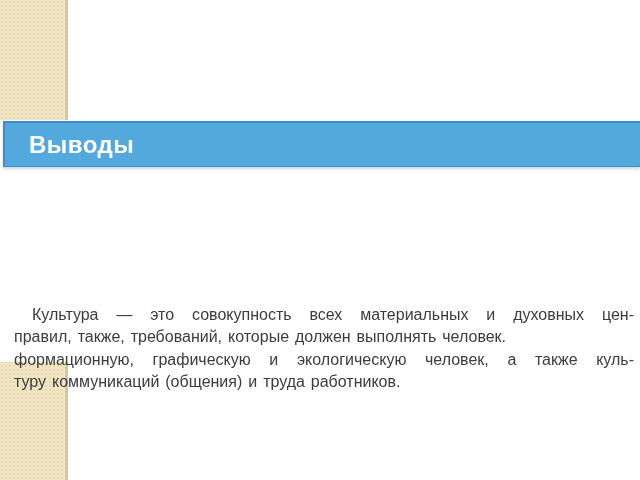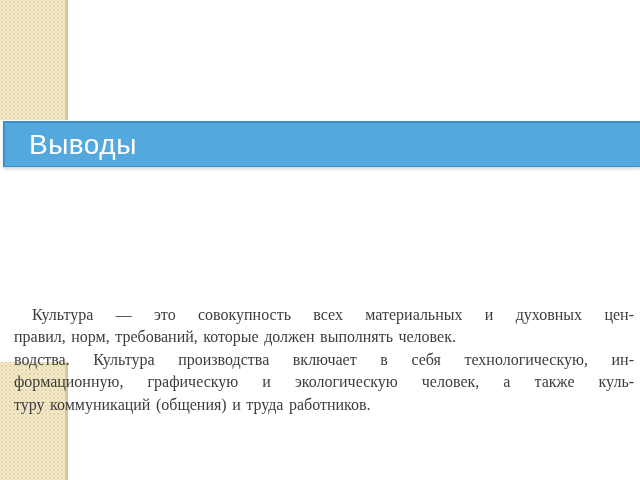--- a/index.html
+++ b/index.html
@@ -41,58 +41,56 @@
     background:var(--banner-bg);
     border-top:2px solid var(--banner-edge);
     border-left:2px solid var(--banner-edge);
     border-bottom:1px solid var(--banner-edge);
     box-shadow:0 2px 3px rgba(120,140,155,0.35);
     display:flex;align-items:center;
     padding-left:24px;
   }
   .banner-title{
     color:var(--banner-text);
-    font-size:28px;
-    font-weight:normal;
+    font-size:24px;
+    font-weight:bold;
     letter-spacing:0.5px;
   }
   .text-block{
     position:absolute;left:14px;top:184px;width:620px;
     color:var(--body-text);
     font-size:16px;
     line-height:22.4px;
     word-spacing:1.5px;
   }
   .paragraph{width:100%;}
   .line{
     width:100%;
     text-align:justify;
     text-align-last:justify;
     white-space:normal;
-    font-family:Liberation Serif, serif;
   }
   .line.first{text-indent:18px;}
   .line.last{text-align-last:left;}
 </style>
 </head>
 <body>
 
 <div id="slide">
   <div class="left-strip"></div>
 
   <div class="content-panel">
     <div class="banner">
       <span class="banner-title">Выводы</span>
     </div>
 
     <div class="text-block">
         <div class="paragraph">
           <div class="line first">Культура — это совокупность всех материальных и духовных цен-</div>
-          <div class="line last">правил, норм, требований, которые должен выполнять человек.</div>
+          <div class="line last">правил, также, требований, которые должен выполнять человек.</div>
         </div>
         <div class="paragraph">
-          <div class="line">водства. Культура производства включает в себя технологическую, ин-</div>
           <div class="line">формационную, графическую и экологическую человек, а также куль-</div>
           <div class="line last">туру коммуникаций (общения) и труда работников.</div>
         </div>
       </div>
   </div>
 </div>
 
 </body></html>

